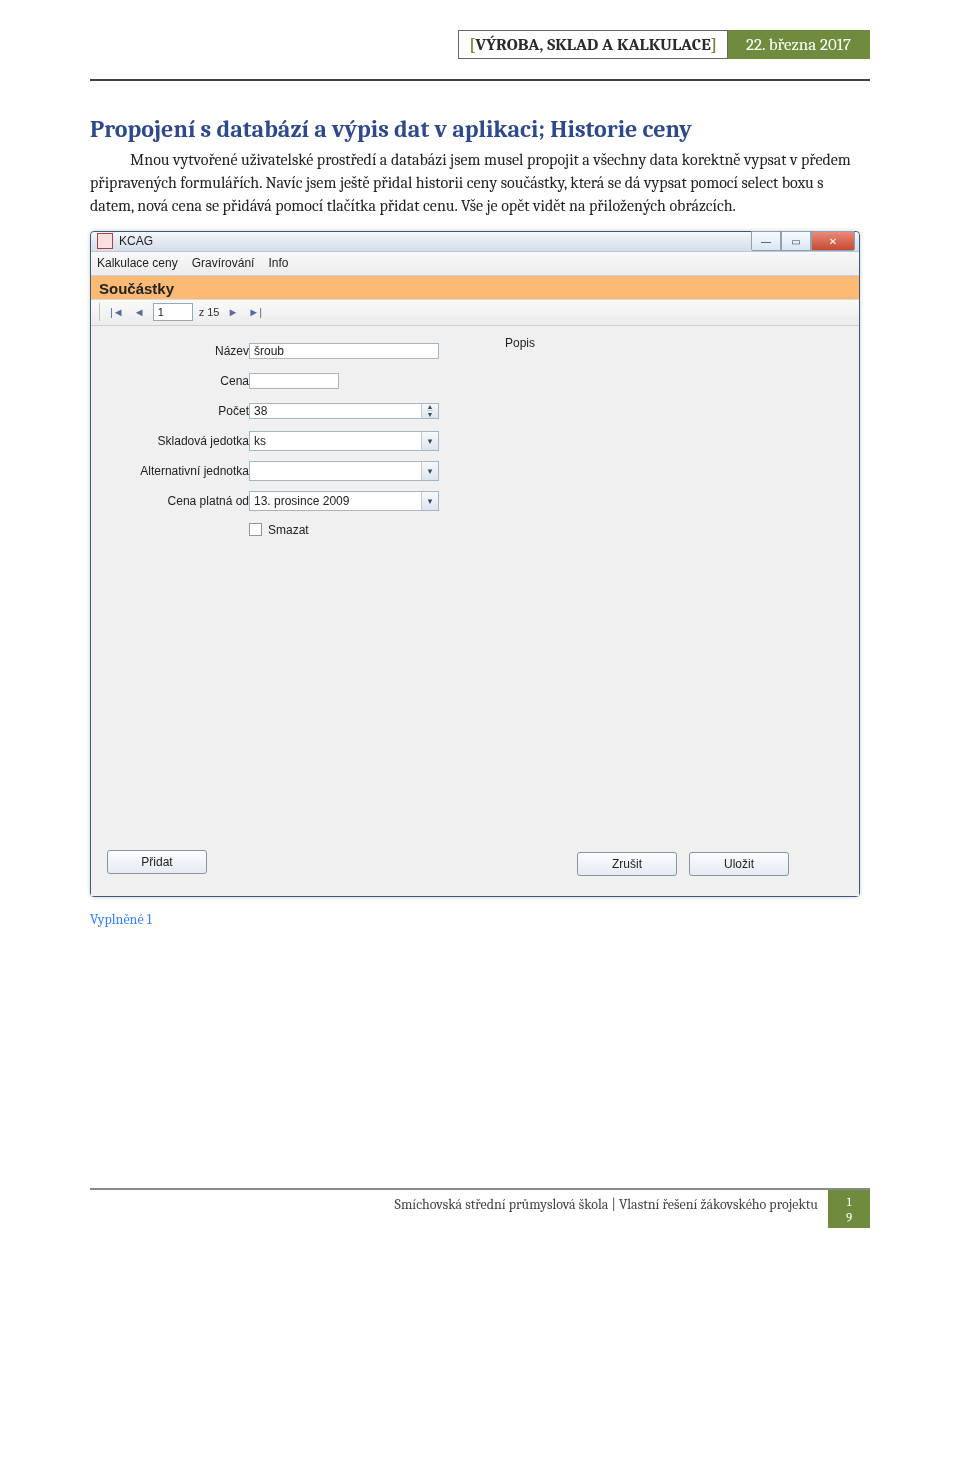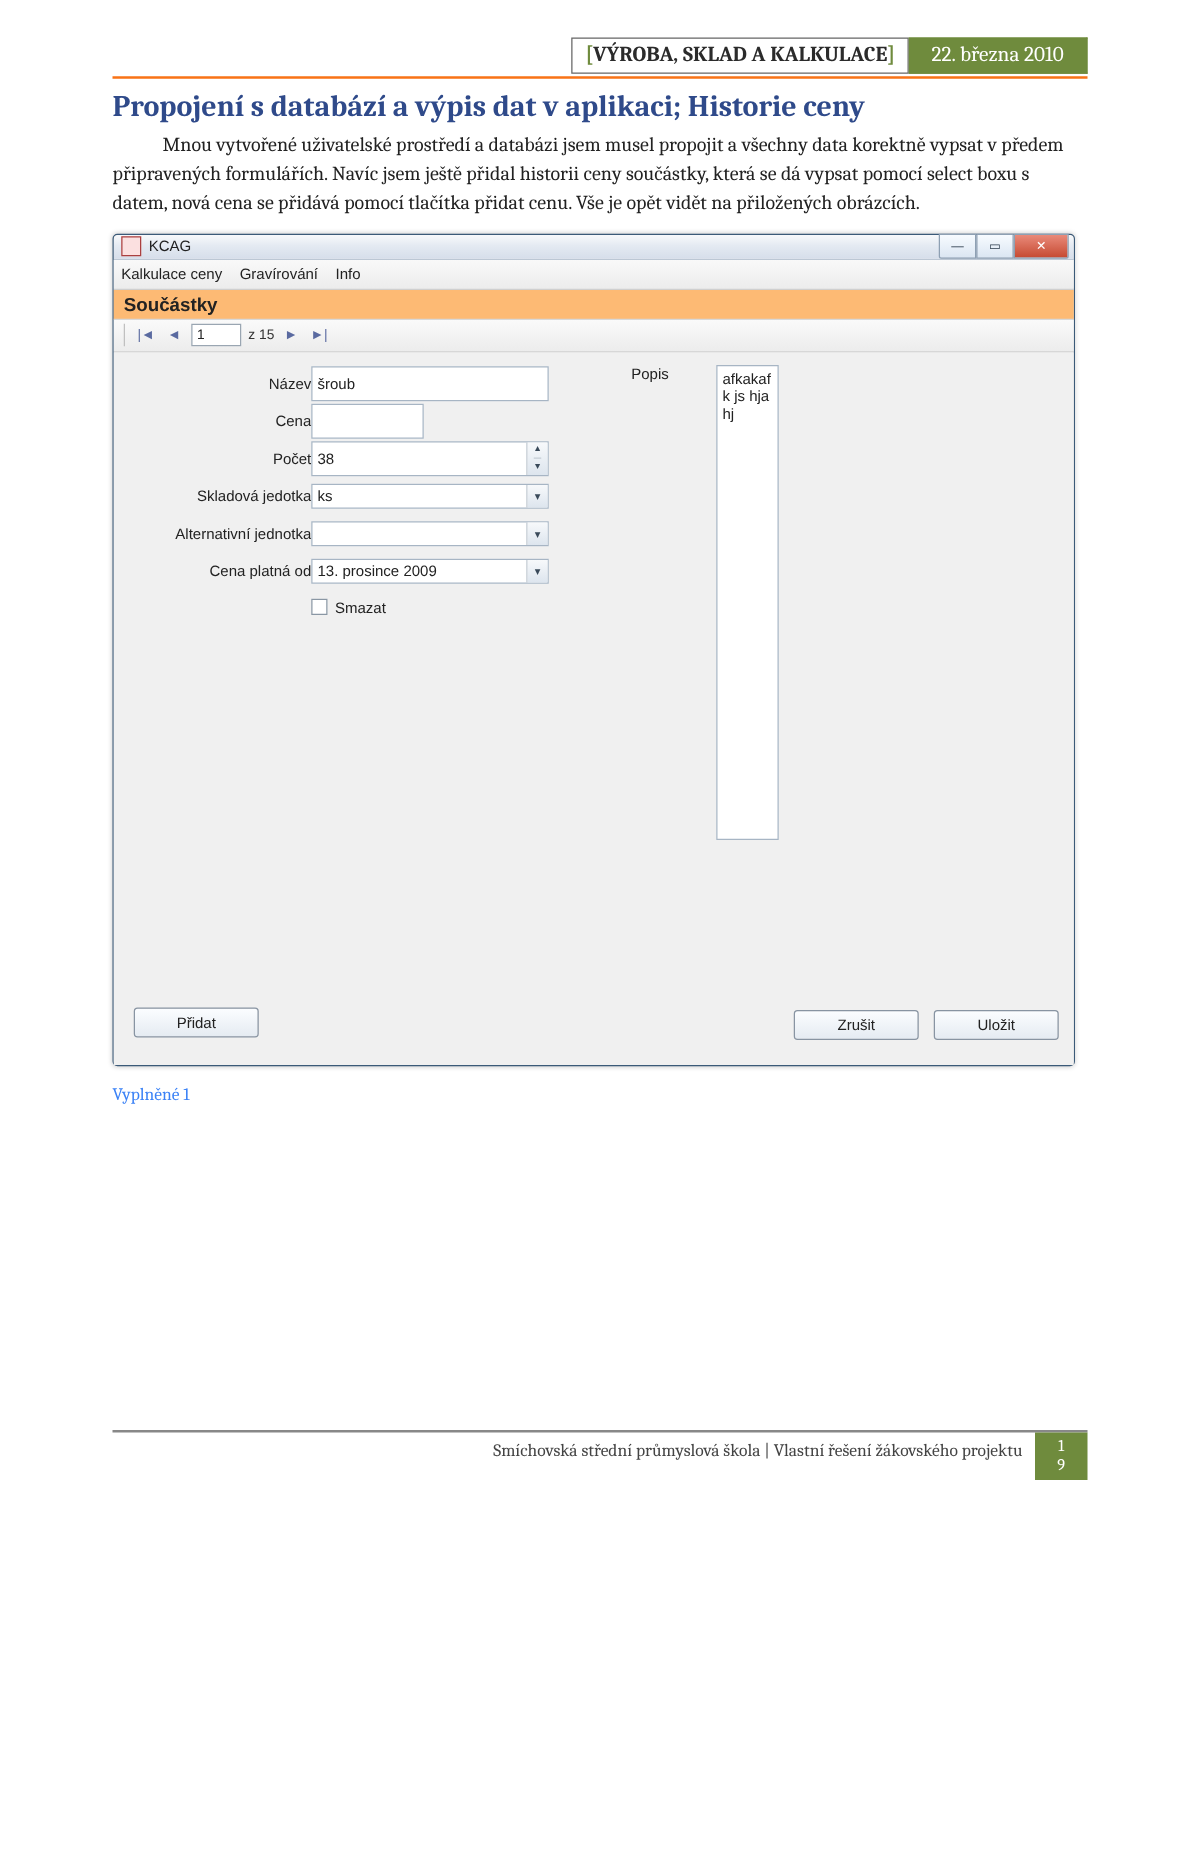--- a/index.html
+++ b/index.html
@@ -9,23 +9,23 @@
     font-family: Cambria, Georgia, serif;
     background: #fff;
     color: #222;
     width: 960px;
   }
   .page {
     padding: 30px 90px 40px 90px;
   }
   
   .doc-header {
-    border-bottom: 2px solid #f97316;
-    padding-bottom: 2px;
-    margin-bottom: 8px;
+    border-bottom: 2px solid #404040;
+    padding-bottom: 20px;
+    margin-bottom: 34px;
   }
   .doc-header-row {
     display: flex;
     justify-content: flex-end;
     align-items: stretch;
     gap: 0;
   }
   .doc-header-title-box {
     border: 1px solid #666;
     padding: 4px 10px;
@@ -162,21 +162,21 @@
   }
   .form-row {
     display: flex;
     align-items: center;
     height: 30px;
     font-size: 12px;
     color: #222;
   }
   .form-row .lbl { width: 150px; text-align: right; }
   .txtbox {
-    height: 28px;
+    height: 16px;
     border: 1px solid #a7b5c4;
     background: #fff;
     font-size: 12px;
     padding: 0 4px;
     display: inline-flex;
     align-items: center;
     flex: 1;
     max-width: 190px;
   }
   .combo {
@@ -265,21 +265,21 @@
 </head>
 <body>
 
 <div class="page">
 
   <div class="doc-header">
     <div class="doc-header-row">
       <div class="doc-header-title-box">
         <span class="bracket">[</span><span>VÝROBA, SKLAD A KALKULACE</span><span class="bracket">]</span>
       </div>
-      <div class="doc-header-date-box">22. března 2010</div>
+      <div class="doc-header-date-box">22. března 2017</div>
     </div>
   </div>
 
   <h2 class="section-title">Propojení s databází a výpis dat v aplikaci; Historie ceny</h2>
   <p class="body-text">Mnou vytvořené uživatelské prostředí a databázi jsem musel propojit a všechny data korektně vypsat v předem připravených formulářích. Navíc jsem ještě přidal historii ceny součástky, která se dá vypsat pomocí select boxu s datem, nová cena se přidává pomocí tlačítka přidat cenu. Vše je opět vidět na přiložených obrázcích.</p>
 
   <div class="screenshot-wrap">
     <div class="win">
       <div class="win-titlebar">
         <div class="app-icon"></div>
@@ -357,21 +357,20 @@
 
           <div style="height:300px;"></div>
           <div class="btn-row-left">
             <div class="btn">Přidat</div>
           </div>
         </div>
 
         <div class="client-right">
           <div style="display:flex;align-items:flex-start;gap:8px;">
             <span class="popis-lbl">Popis</span>
-            <div class="popis-box">afkakaf k js hja hj</div>
           </div>
           <div class="btn-row">
             <div class="spacer-flex"></div>
             <div class="btn">Zrušit</div>
             <div class="btn">Uložit</div>
           </div>
         </div>
       </div>
     </div>
   </div>

